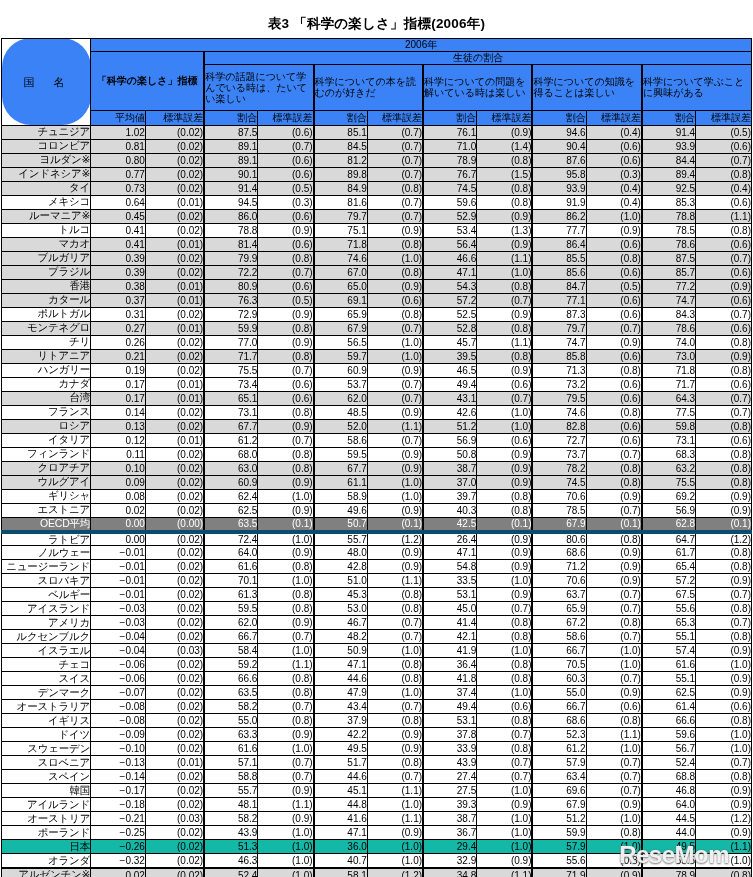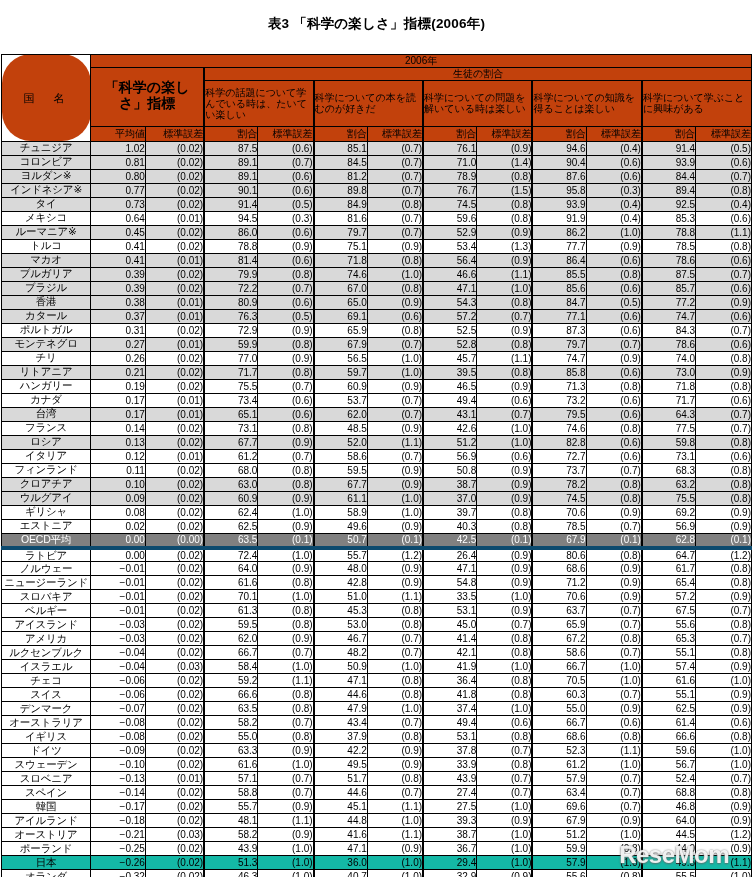--- a/index.html
+++ b/index.html
@@ -14,62 +14,62 @@
     overflow: hidden;
   }
   .page { position: relative; width: 753px; height: 877px; }
 
   .title {
     text-align: center;
     font-size: 13.5px;
     font-weight: bold;
     letter-spacing: 0.2px;
     padding-top: 17px;
-    padding-bottom: 22px;
+    padding-bottom: 6px;
     line-height: 1.1;
   }
 
   table.tbl {
     border-collapse: collapse;
     table-layout: fixed;
     width: 751px;
     margin: 0 1px;
     font-size: 10px;
   }
   table.tbl td, table.tbl th {
     border: 1px solid #000;
     padding: 0;
     font-weight: normal;
     vertical-align: middle;
     line-height: 1.12;
   }
 
   
-  .hd { background: #c2410c; text-align: center; }
+  .hd { background: #3b82f6; text-align: center; }
   .hd-country {
     font-size: 11px; letter-spacing: 4px;
     text-align: center; font-weight: bold; border-radius: 29px;
   }
   .hd-year { font-size: 10px; font-weight: bold; height: 13px; }
   .hd-sub  { font-size: 10px; font-weight: bold; height: 13px; }
-  .hd-idx  { font-size: 14px; font-weight: bold; text-align:center;font-family:Liberation Mono, monospace; }
+  .hd-idx  { font-size: 10px; font-weight: bold; text-align:center; }
   .hd-q {
     font-size: 10px; font-weight: bold;
     text-align: left; padding: 2px 1px 2px 3px;
     vertical-align: top; line-height: 1.25;
   }
   .hd-unit { font-size: 10px; font-weight: bold; height: 15px; text-align: right; }
 
   
   .sep-l { border-left: 2px solid #000 !important; }
 
   
   tr.row td { height: 14px; }
   td.cc {
-    text-align: center;
+    text-align: right;
     padding-left: 3px;
     font-size: 10.5px;
     white-space: nowrap;
     letter-spacing: -0.2px;
     margin-left: 16px;
   }
   td.num {
     text-align: right;
     padding-right: 12px;
     font-size: 10px;

